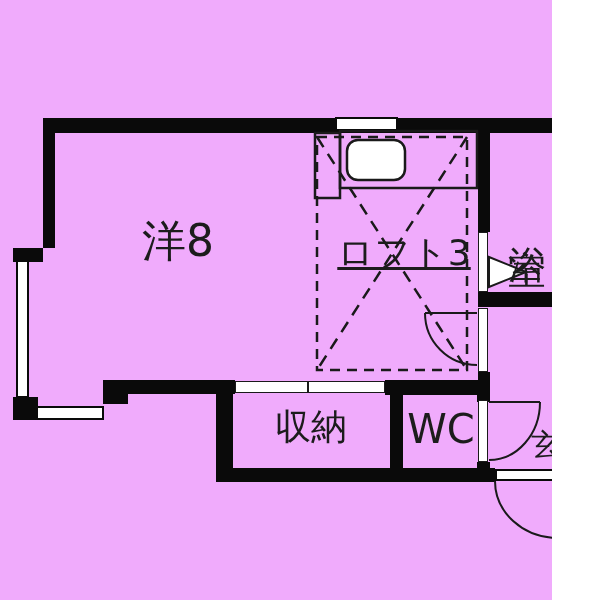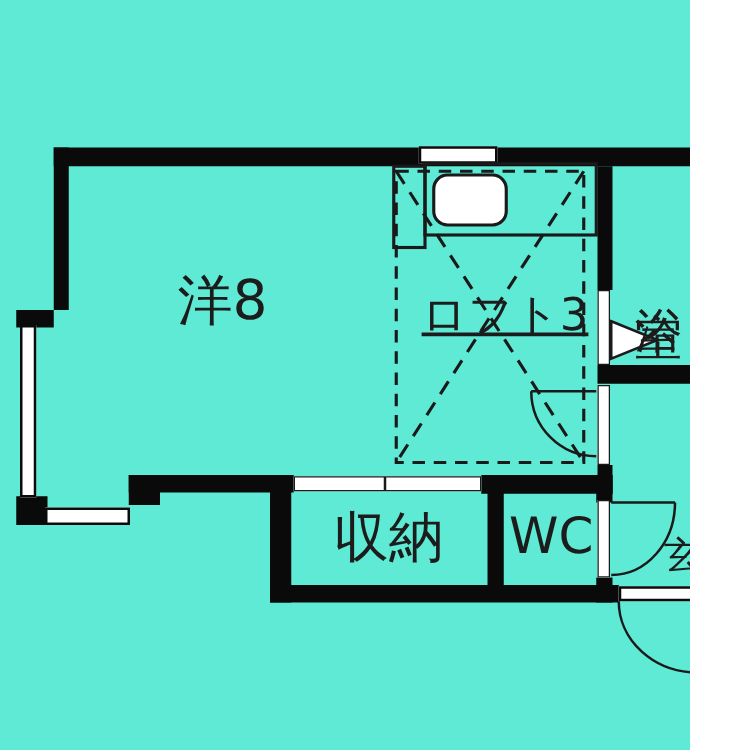--- a/index.html
+++ b/index.html
@@ -1,28 +1,28 @@
 <!DOCTYPE html>
 <html><head>
 <meta charset="utf-8">
 <style>
   html,body{margin:0;padding:0;background:#ffffff;}
   #canvas{
-    position:relative;width:552px;height:600px;background:#5eead4;overflow:hidden;
+    position:relative;width:552px;height:600px;background:#f0abfc;overflow:hidden;
     font-family:"DejaVu Sans","Liberation Sans",sans-serif;color:#1c1c1c;
   }
   .wall{position:absolute;background:#0a0a0a;}
   .win{position:absolute;background:#ffffff;border:2px solid #0a0a0a;box-sizing:border-box;}
   .panel{position:absolute;background:#ffffff;border:1.5px solid #1a1a1a;box-sizing:border-box;}
   .opening{position:absolute;background:#ffffff;border:1px solid #1a1a1a;box-sizing:border-box;}
   .label{position:absolute;color:#1c1c1c;white-space:nowrap;text-align:center;line-height:1.05;}
   .label-western{left:130px;top:218px;width:96px;font-size:44px;}
   .label-loft{left:324px;top:234px;width:160px;font-size:36px;text-decoration:underline;}
   .label-bath{left:506px;top:164px;height:110px;font-size:38px;writing-mode:vertical-rl;letter-spacing:3px;}
-  .label-storage{left:231px;top:408px;width:160px;font-size:44px;}
+  .label-storage{left:231px;top:408px;width:160px;font-size:36px;}
   .label-wc{left:401px;top:408px;width:80px;font-size:40px;text-align:center;}
   .label-entrance{left:529px;top:429px;width:34px;font-size:30px;}
   svg{position:absolute;left:0;top:0;}
 </style>
 </head>
 <body>
 
 <div id="canvas">
 
   <div class="wall" style="left:43px;top:118px;width:537px;height:15px;"></div>

